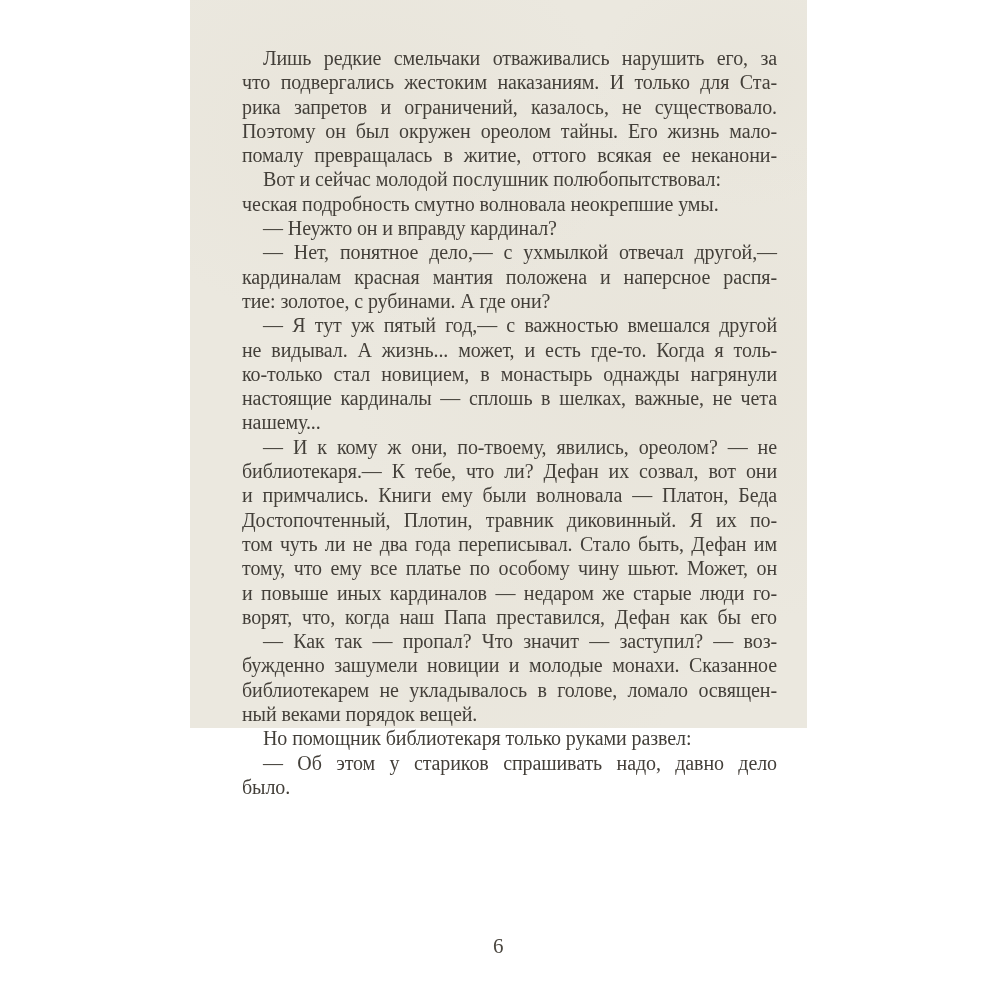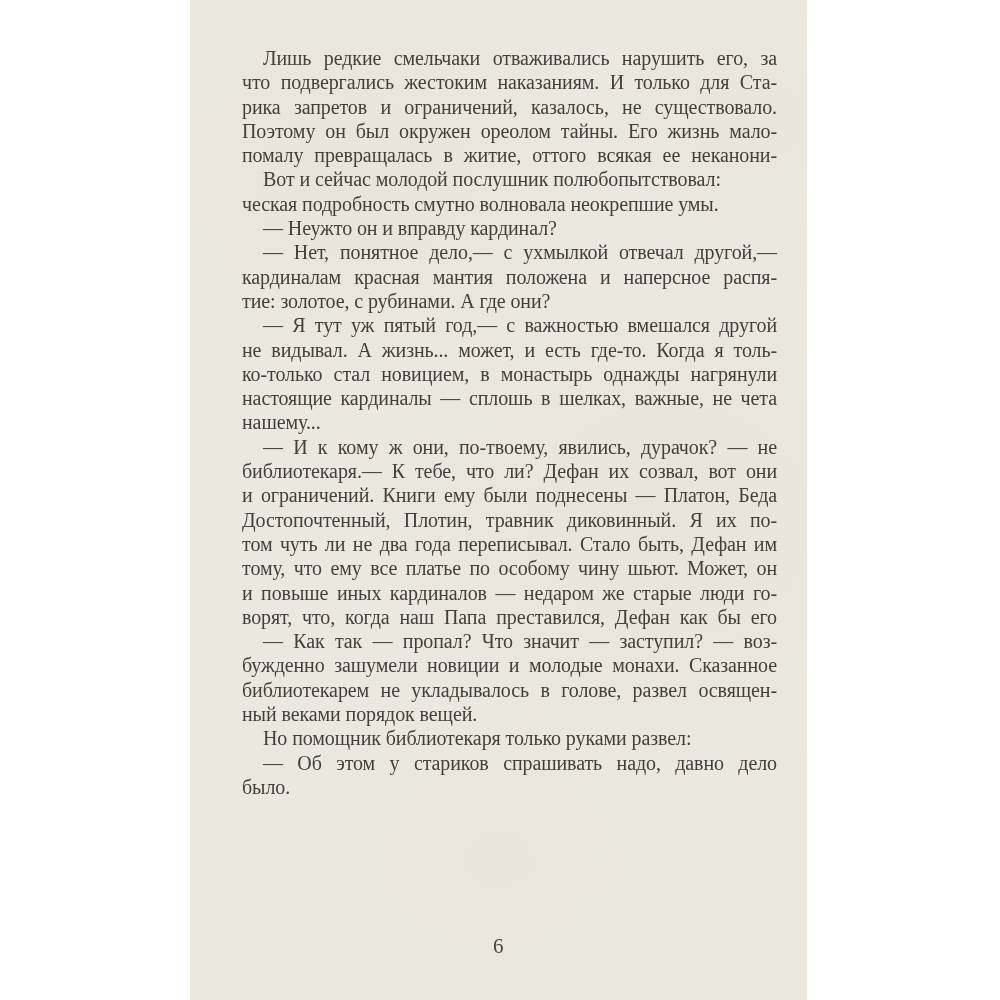--- a/index.html
+++ b/index.html
@@ -13,21 +13,21 @@
     height: 1000px;
     background: #ffffff;
     overflow: hidden;
     font-family: "Liberation Serif", "DejaVu Serif", serif;
   }
   .page {
     position: absolute;
     left: 190px;
     top: 0;
     width: 617px;
-    height: 1000px;
+    height: 728px;
     background-color: #ebe8df;
     background-image:
       radial-gradient(ellipse 420px 320px at 28% 18%, rgba(214,205,186,0.14), transparent 62%),
       radial-gradient(ellipse 520px 420px at 78% 52%, rgba(208,199,180,0.12), transparent 62%),
       radial-gradient(ellipse 340px 260px at 50% 86%, rgba(218,210,192,0.12), transparent 62%),
       radial-gradient(ellipse 260px 200px at 90% 12%, rgba(205,197,178,0.10), transparent 60%);
   }
   .text-block {
     position: absolute;
     left: 52px;
@@ -77,31 +77,31 @@
         <div class="line plast">ческая подробность смутно волновала неокрепшие умы.</div>
         <div class="line indent plast">— Неужто он и вправду кардинал?</div>
         <div class="line indent">— Нет, понятное дело,— с ухмылкой отвечал другой,—</div>
         <div class="line">кардиналам красная мантия положена и наперсное распя-</div>
         <div class="line plast">тие: золотое, с рубинами. А где они?</div>
         <div class="line indent">— Я тут уж пятый год,— с важностью вмешался другой</div>
         <div class="line">не видывал. А жизнь... может, и есть где-то. Когда я толь-</div>
         <div class="line">ко-только стал новицием, в монастырь однажды нагрянули</div>
         <div class="line">настоящие кардиналы — сплошь в шелках, важные, не чета</div>
         <div class="line plast">нашему...</div>
-        <div class="line indent">— И к кому ж они, по-твоему, явились, дурачок? — не</div>
+        <div class="line indent">— И к кому ж они, по-твоему, явились, ореолом? — не</div>
         <div class="line">библиотекаря.— К тебе, что ли? Дефан их созвал, вот они</div>
-        <div class="line">и ограничений. Книги ему были поднесены — Платон, Беда</div>
+        <div class="line">и примчались. Книги ему были волновала — Платон, Беда</div>
         <div class="line">Достопочтенный, Плотин, травник диковинный. Я их по-</div>
         <div class="line">том чуть ли не два года переписывал. Стало быть, Дефан им</div>
         <div class="line">тому, что ему все платье по особому чину шьют. Может, он</div>
         <div class="line">и повыше иных кардиналов — недаром же старые люди го-</div>
         <div class="line">ворят, что, когда наш Папа преставился, Дефан как бы его</div>
         <div class="line indent">— Как так — пропал? Что значит — заступил? — воз-</div>
         <div class="line">бужденно зашумели новиции и молодые монахи. Сказанное</div>
-        <div class="line">библиотекарем не укладывалось в голове, развел освящен-</div>
+        <div class="line">библиотекарем не укладывалось в голове, ломало освящен-</div>
         <div class="line plast">ный веками порядок вещей.</div>
         <div class="line indent plast">Но помощник библиотекаря только руками развел:</div>
         <div class="line indent">— Об этом у стариков спрашивать надо, давно дело</div>
         <div class="line plast">было.</div>
       </div>
     <div class="page-number">6</div>
   </div>
 </div>
 
 </body></html>

